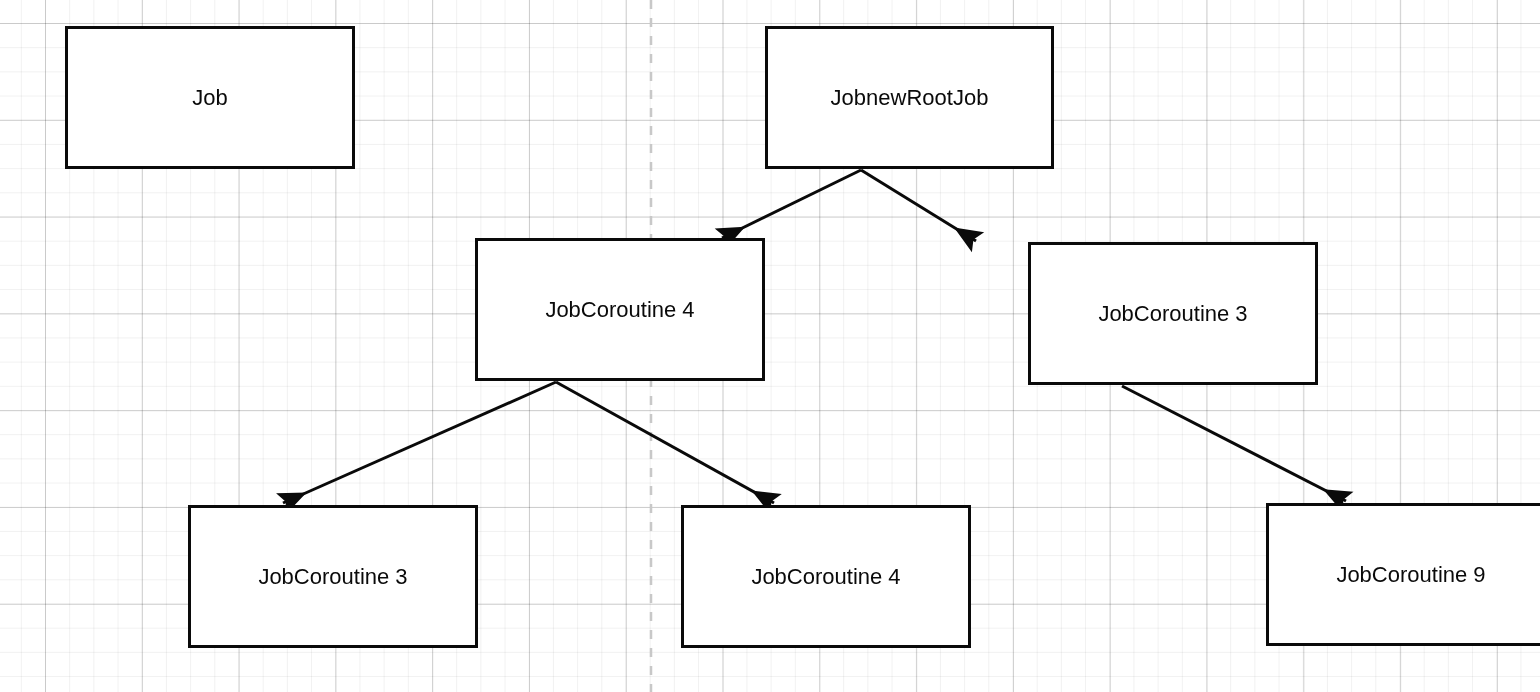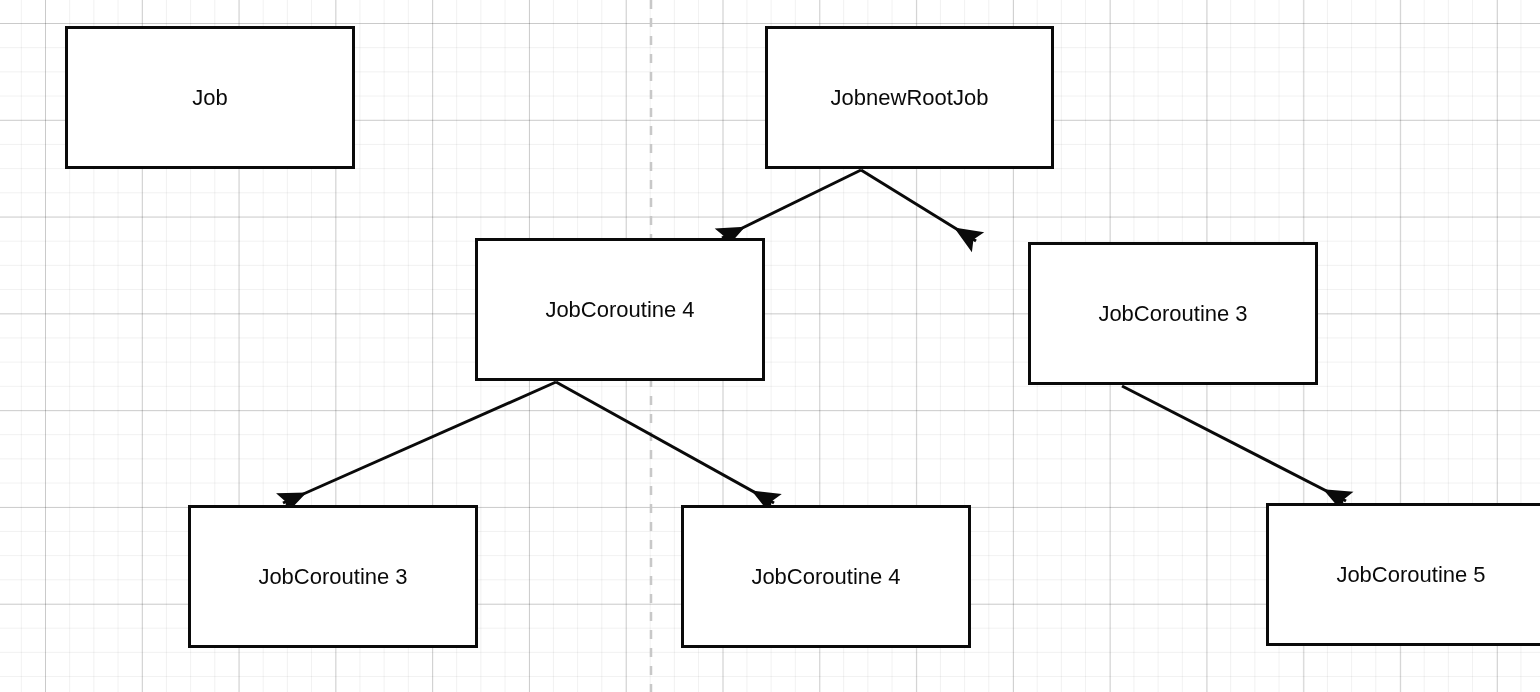--- a/index.html
+++ b/index.html
@@ -112,16 +112,16 @@
     <span class="line2">Coroutine 3</span>
   </div>
 
   <div class="node" style="left:633px; top:505px; width:290px; height:143px;">
     <span class="line1">Job</span>
     <span class="line2">Coroutine 4</span>
   </div>
 
   <div class="node" style="left:1218px; top:503px; width:290px; height:143px;">
     <span class="line1">Job</span>
-    <span class="line2">Coroutine 5</span>
+    <span class="line2">Coroutine 9</span>
   </div>
 
 </div>
 
 </body></html>

